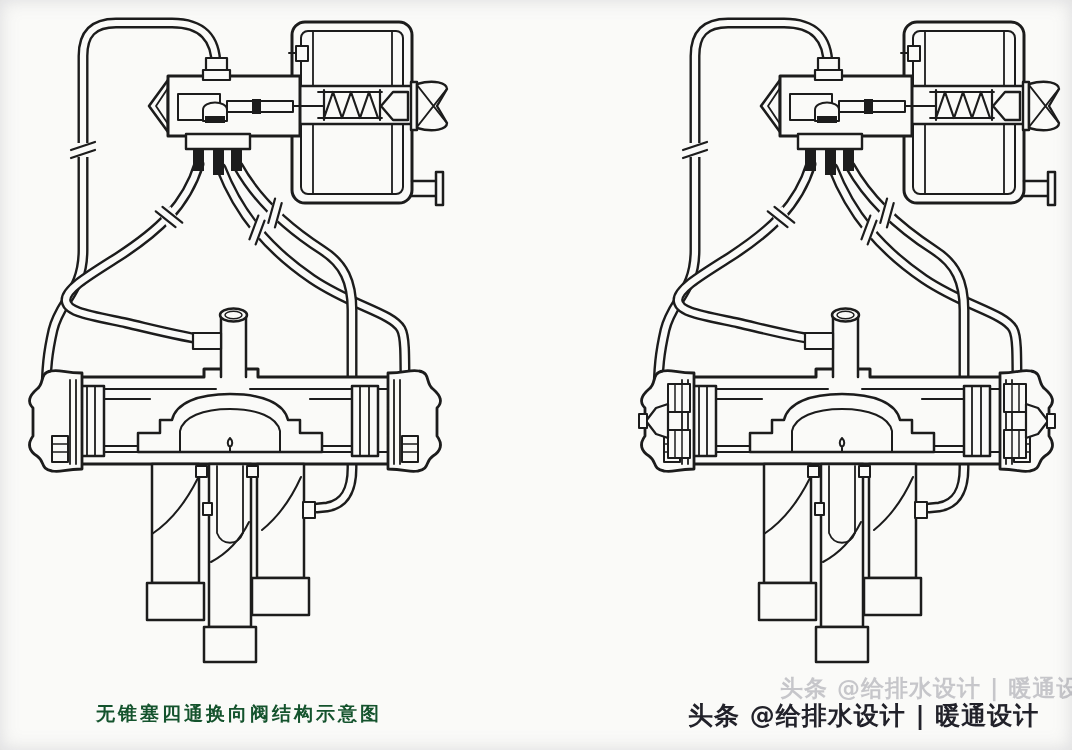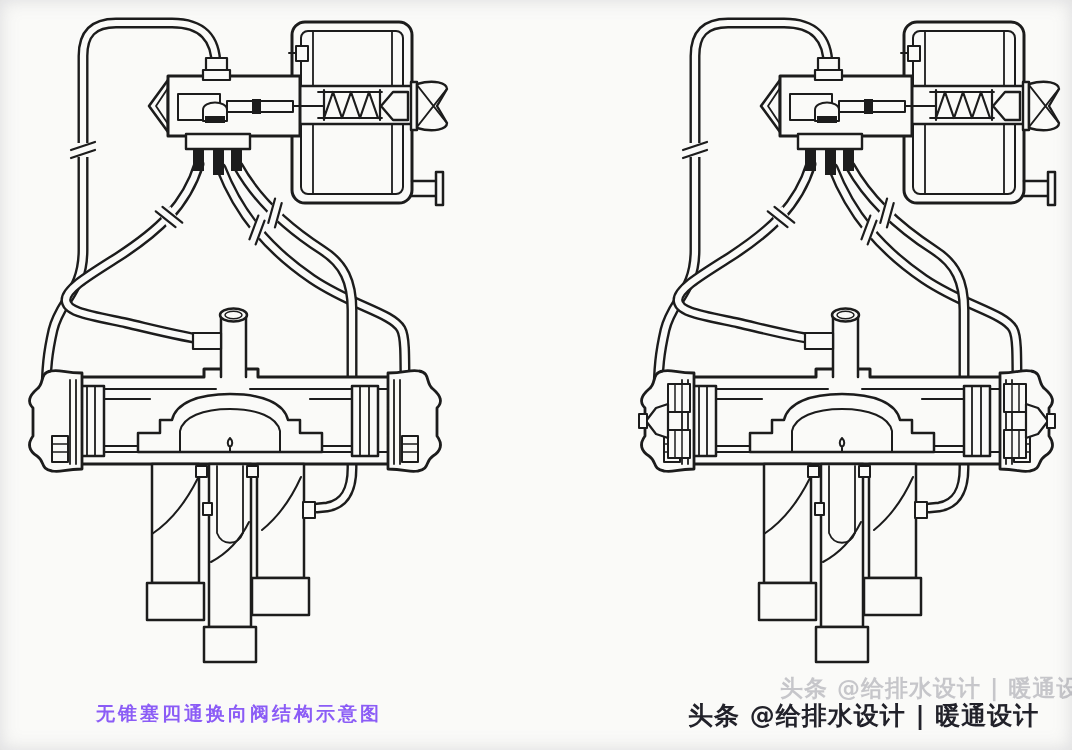--- a/index.html
+++ b/index.html
@@ -13,21 +13,21 @@
   .sw15{stroke-width:1.5}.sw18{stroke-width:1.8}.sw2{stroke-width:2}
   .sw22{stroke-width:2.2}.sw24{stroke-width:2.4}.sw25{stroke-width:2.5}
   .sw26{stroke-width:2.6}.sw28{stroke-width:2.8}.sw3{stroke-width:3}
   .panel{fill:#fafaf8}
   .dark{fill:#1c1c1c;stroke:none}
   .tube-o{fill:none;stroke:#1c1c1c;stroke-width:11}
   .tube-i{fill:none;stroke:#fafaf8;stroke-width:6.2}
   .brk-gap{fill:#fafaf8;stroke:none}
   .caption{
     position:absolute;font-weight:700;font-size:19px;letter-spacing:3px;
-    color:#8b5cf6;white-space:nowrap;
+    color:#14532d;white-space:nowrap;
   }
   .caption.right{color:#3c3c3c;}
   .watermark{
     position:absolute;left:688px;top:699px;font-weight:700;font-size:25px;
     letter-spacing:1px;color:#22222a;white-space:nowrap;
   }
   .watermark-ghost{
     position:absolute;left:780px;top:673px;font-weight:700;font-size:23px;
     letter-spacing:1px;color:rgba(80,80,95,.30);white-space:nowrap;
   }

